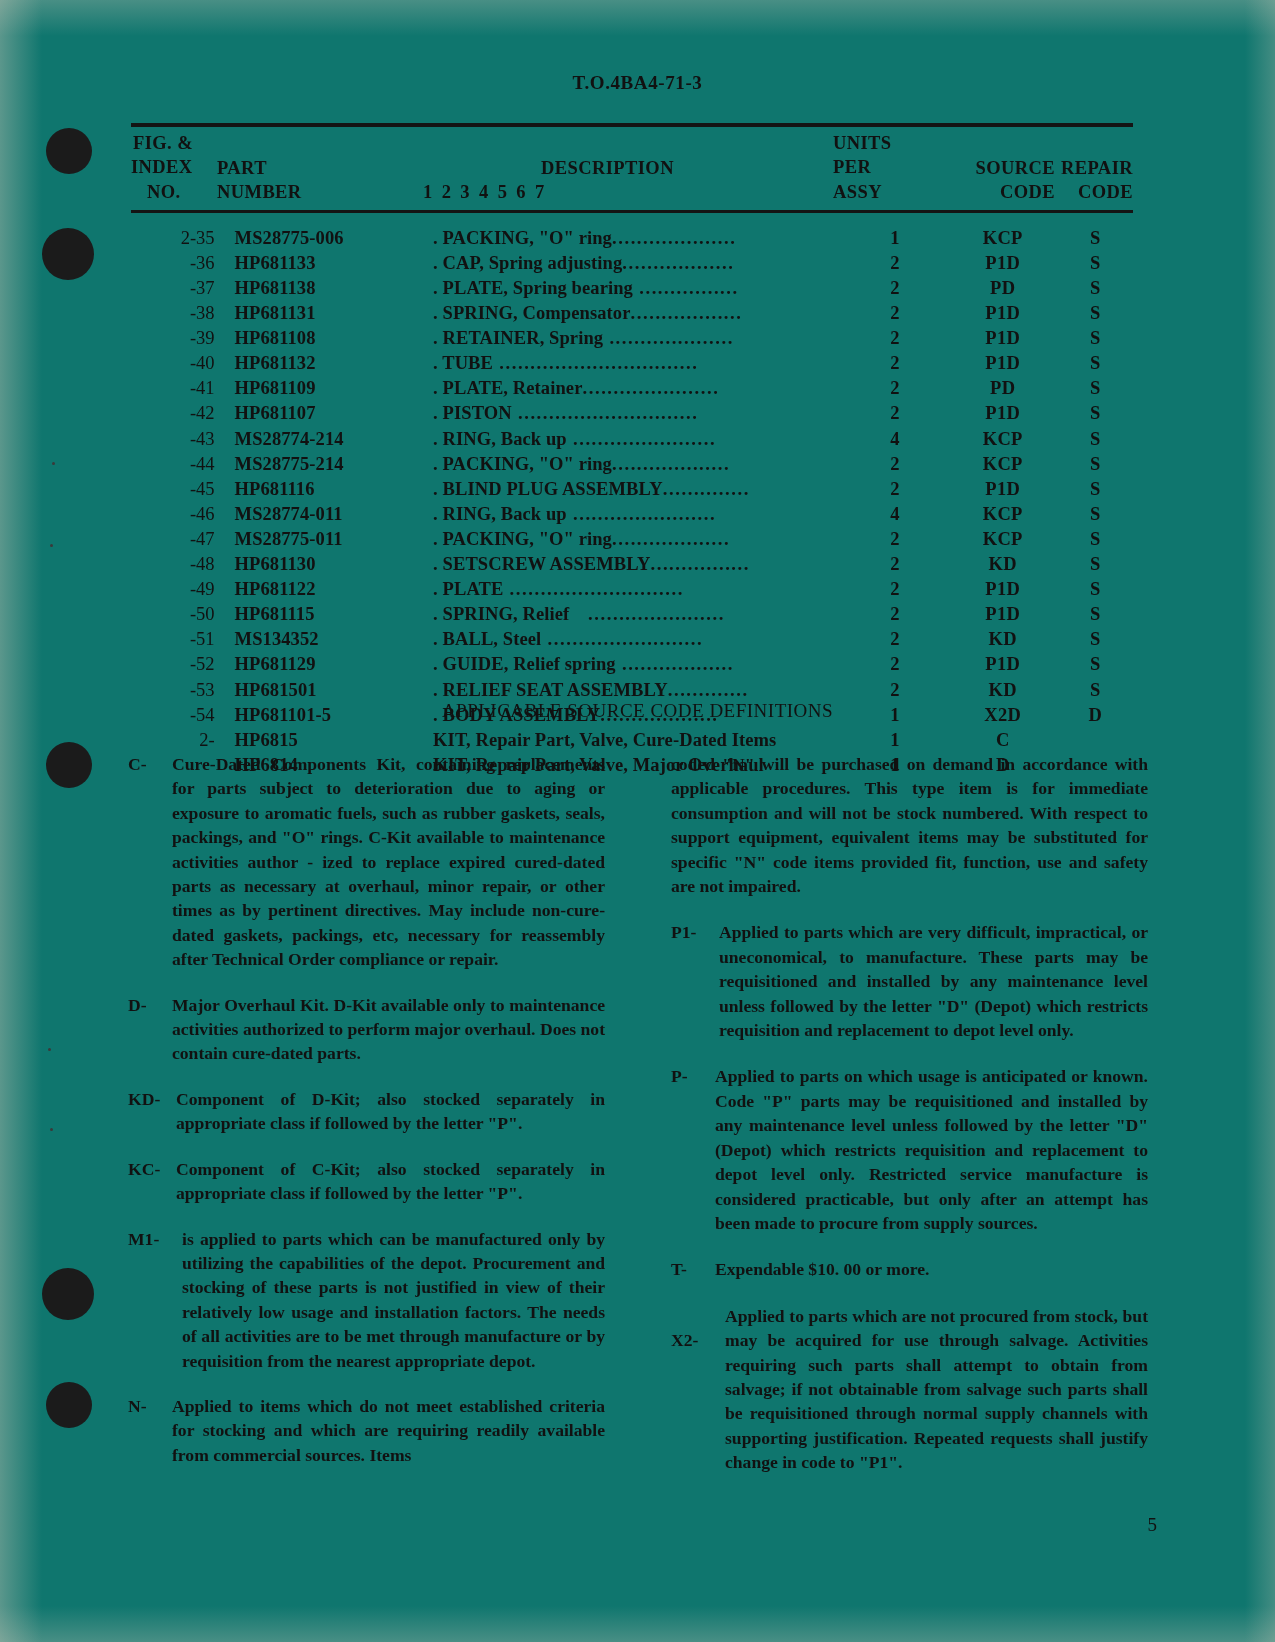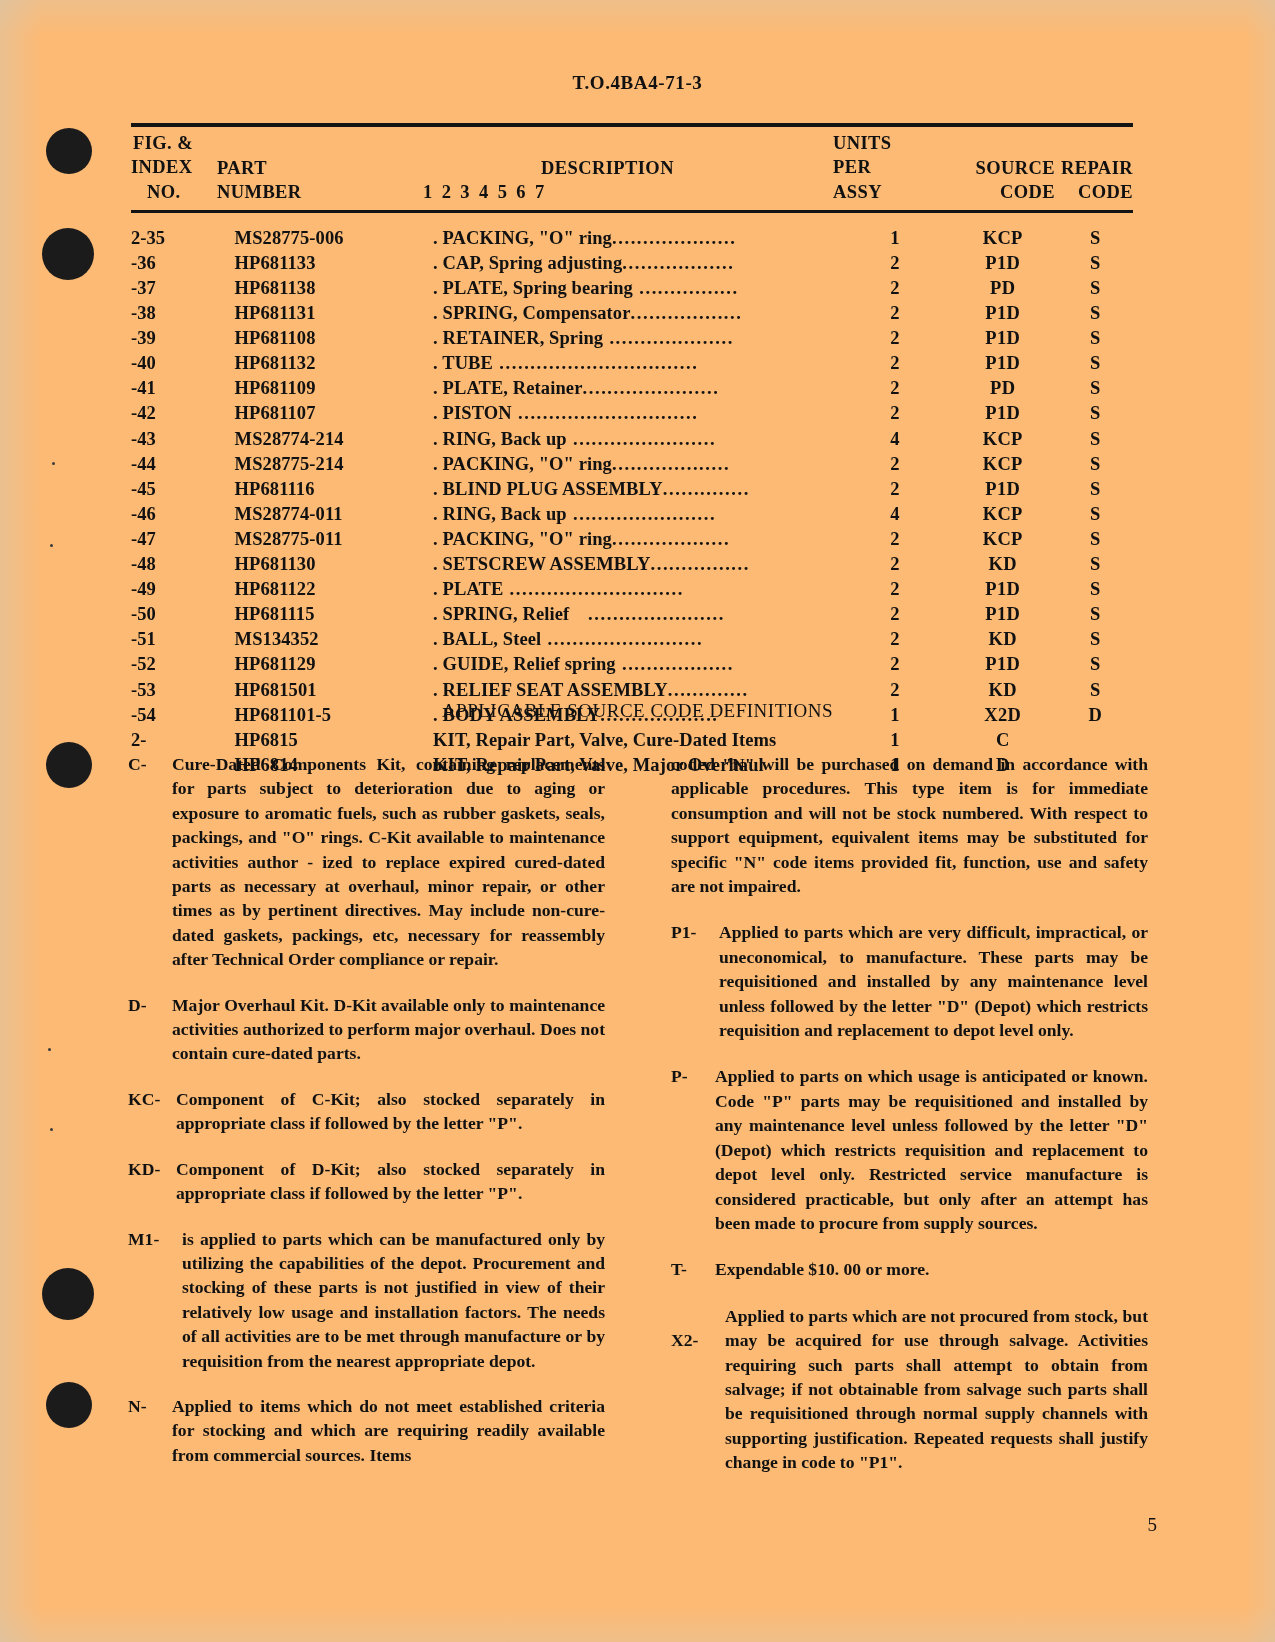--- a/index.html
+++ b/index.html
@@ -12,21 +12,21 @@
     height: 1642px;
     position: relative;
     font-family: "Liberation Serif", serif;
     color: #111111;
     overflow: hidden;
   }
 
   .page {
     position: absolute;
     inset: 0;
-    background: #fdba74;
+    background: #0f766e;
   }
 
   
   .paper-tone {
     position: absolute;
     inset: 0;
     background:
       linear-gradient(90deg, rgba(205,200,185,0.40) 0px, rgba(255,255,255,0) 42px),
       linear-gradient(270deg, rgba(205,200,185,0.28) 0px, rgba(255,255,255,0) 30px),
       linear-gradient(180deg, rgba(205,200,185,0.30) 0px, rgba(255,255,255,0) 36px),
@@ -112,22 +112,23 @@
     padding-bottom: 10px;
     font-size: 18.5px;
     line-height: 25.1px;
   }
   .row {
     display: flex;
     white-space: pre;
   }
   .row .cell-fig {
     width: 86px;
+    text-align: right;
     padding-right: 8px;
-    font-weight: 700;
+    font-weight: 400;
   }
   .row .cell-part {
     width: 196px;
     padding-left: 12px;
     font-weight: 700;
     letter-spacing: 0.1px;
   }
   .row .cell-desc {
     width: 420px;
     padding-left: 8px;
@@ -305,27 +306,27 @@
   <div class="defs">
     <div class="def-col left-col" id="defs-left">
         <div class="def w-c">
           <div class="def-code">C-</div>
           <div class="def-body">Cure-Dated Components Kit, containing replacements for parts subject to deterioration due to aging or exposure to aromatic fuels, such as rubber gaskets, seals, packings, and "O" rings. C-Kit available to maintenance activities author - ized to replace expired cured-dated parts as necessary at overhaul, minor repair, or other times as by pertinent directives.  May include non-cure-dated gaskets, packings, etc, necessary for reassembly after Technical Order compliance or repair.</div>
         </div>
         <div class="def w-d">
           <div class="def-code">D-</div>
           <div class="def-body">Major Overhaul Kit.  D-Kit available only to maintenance activities authorized to perform major overhaul.  Does not contain cure-dated parts.</div>
         </div>
+        <div class="def w-kd">
+          <div class="def-code">KD-</div>
+          <div class="def-body">Component of D-Kit; also stocked separately in appropriate class if followed by the letter "P".</div>
+        </div>
         <div class="def w-kc">
           <div class="def-code">KC-</div>
           <div class="def-body">Component of C-Kit; also stocked separately in appropriate class if followed by the letter "P".</div>
-        </div>
-        <div class="def w-kd">
-          <div class="def-code">KD-</div>
-          <div class="def-body">Component of D-Kit; also stocked separately in appropriate class if followed by the letter "P".</div>
         </div>
         <div class="def w-m1">
           <div class="def-code">M1-</div>
           <div class="def-body">is applied to parts which can be manufactured only by utilizing the capabilities of the depot.  Procurement and stocking of these parts is not justified in view of their relatively low usage and installation factors.  The needs of all activities are to be met through manufacture or by requisition from the nearest appropriate depot.</div>
         </div>
         <div class="def w-n">
           <div class="def-code">N-</div>
           <div class="def-body">Applied to items which do not meet established criteria for stocking and which are requiring readily available from commercial sources.  Items</div>
         </div>
       </div>

